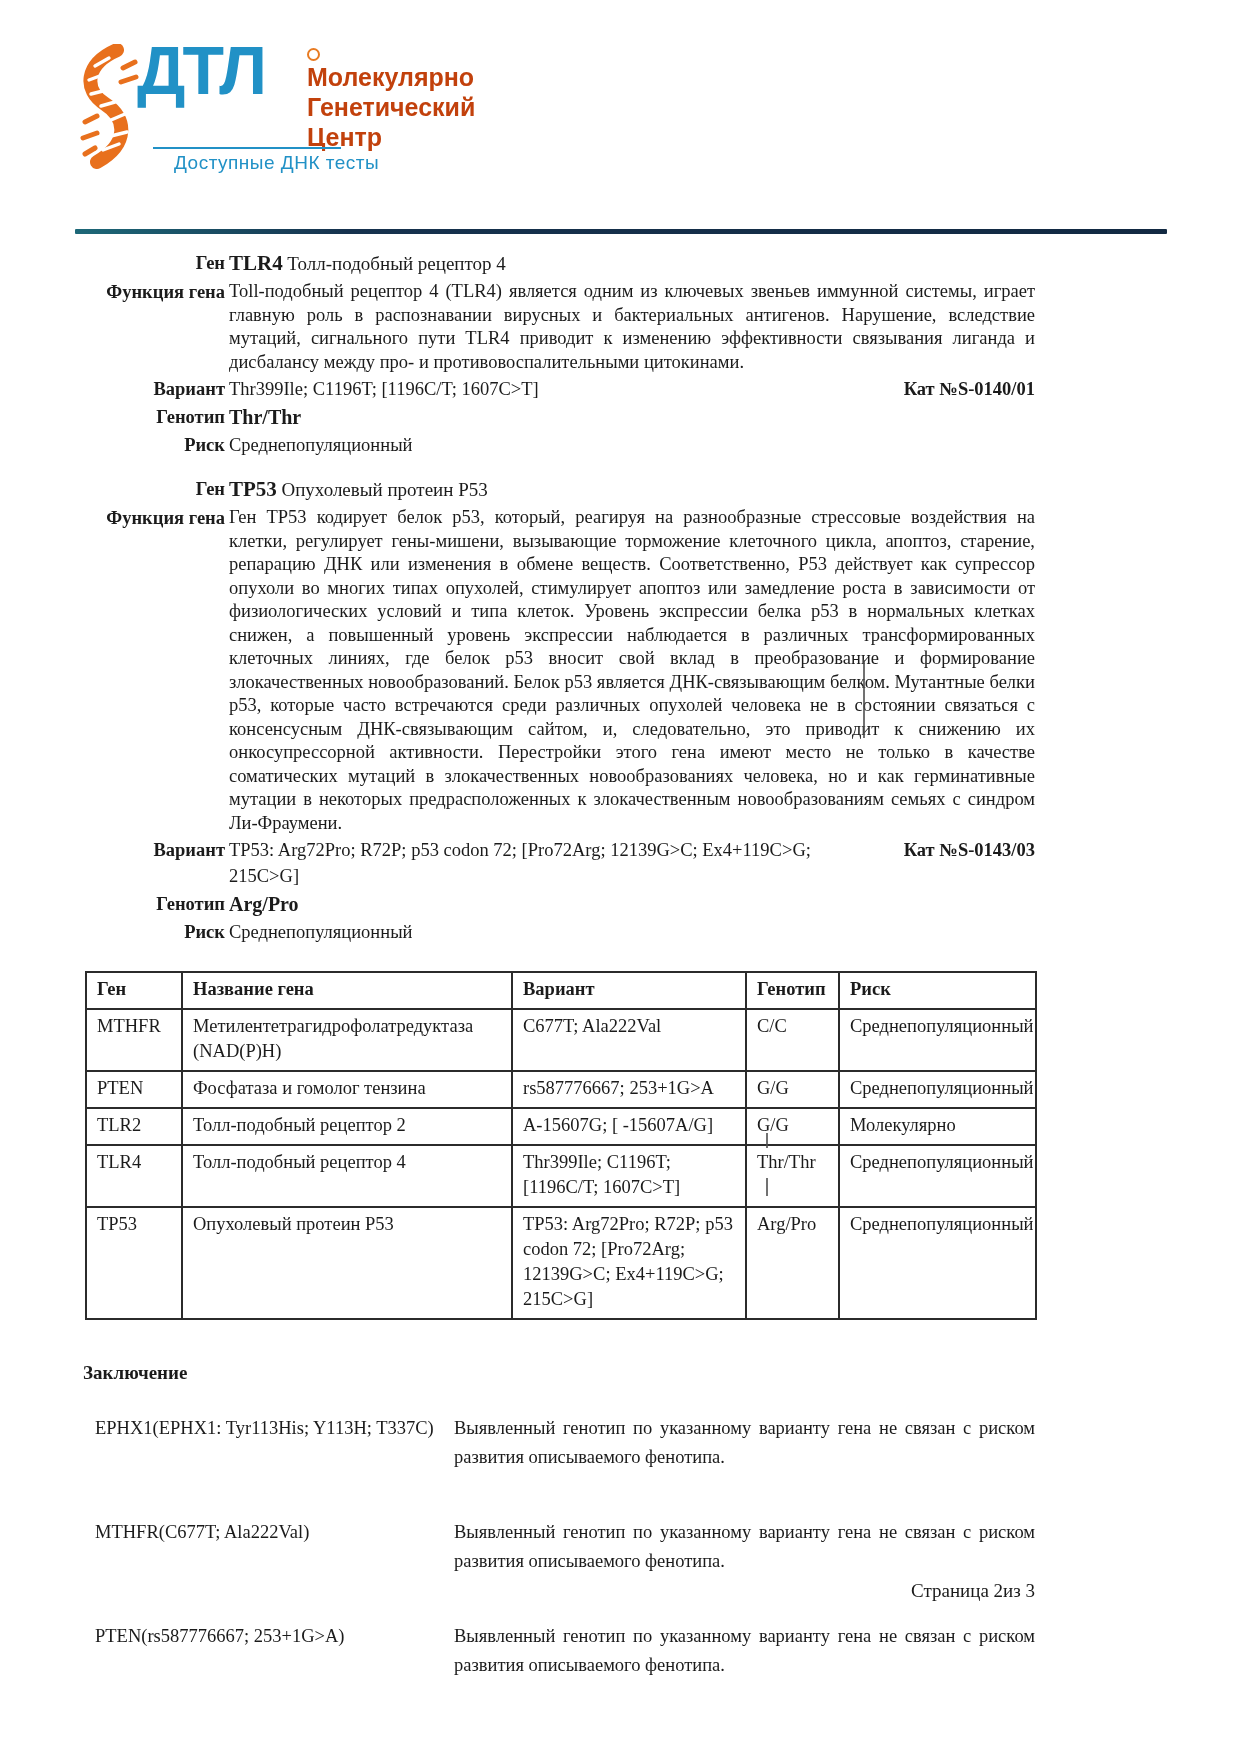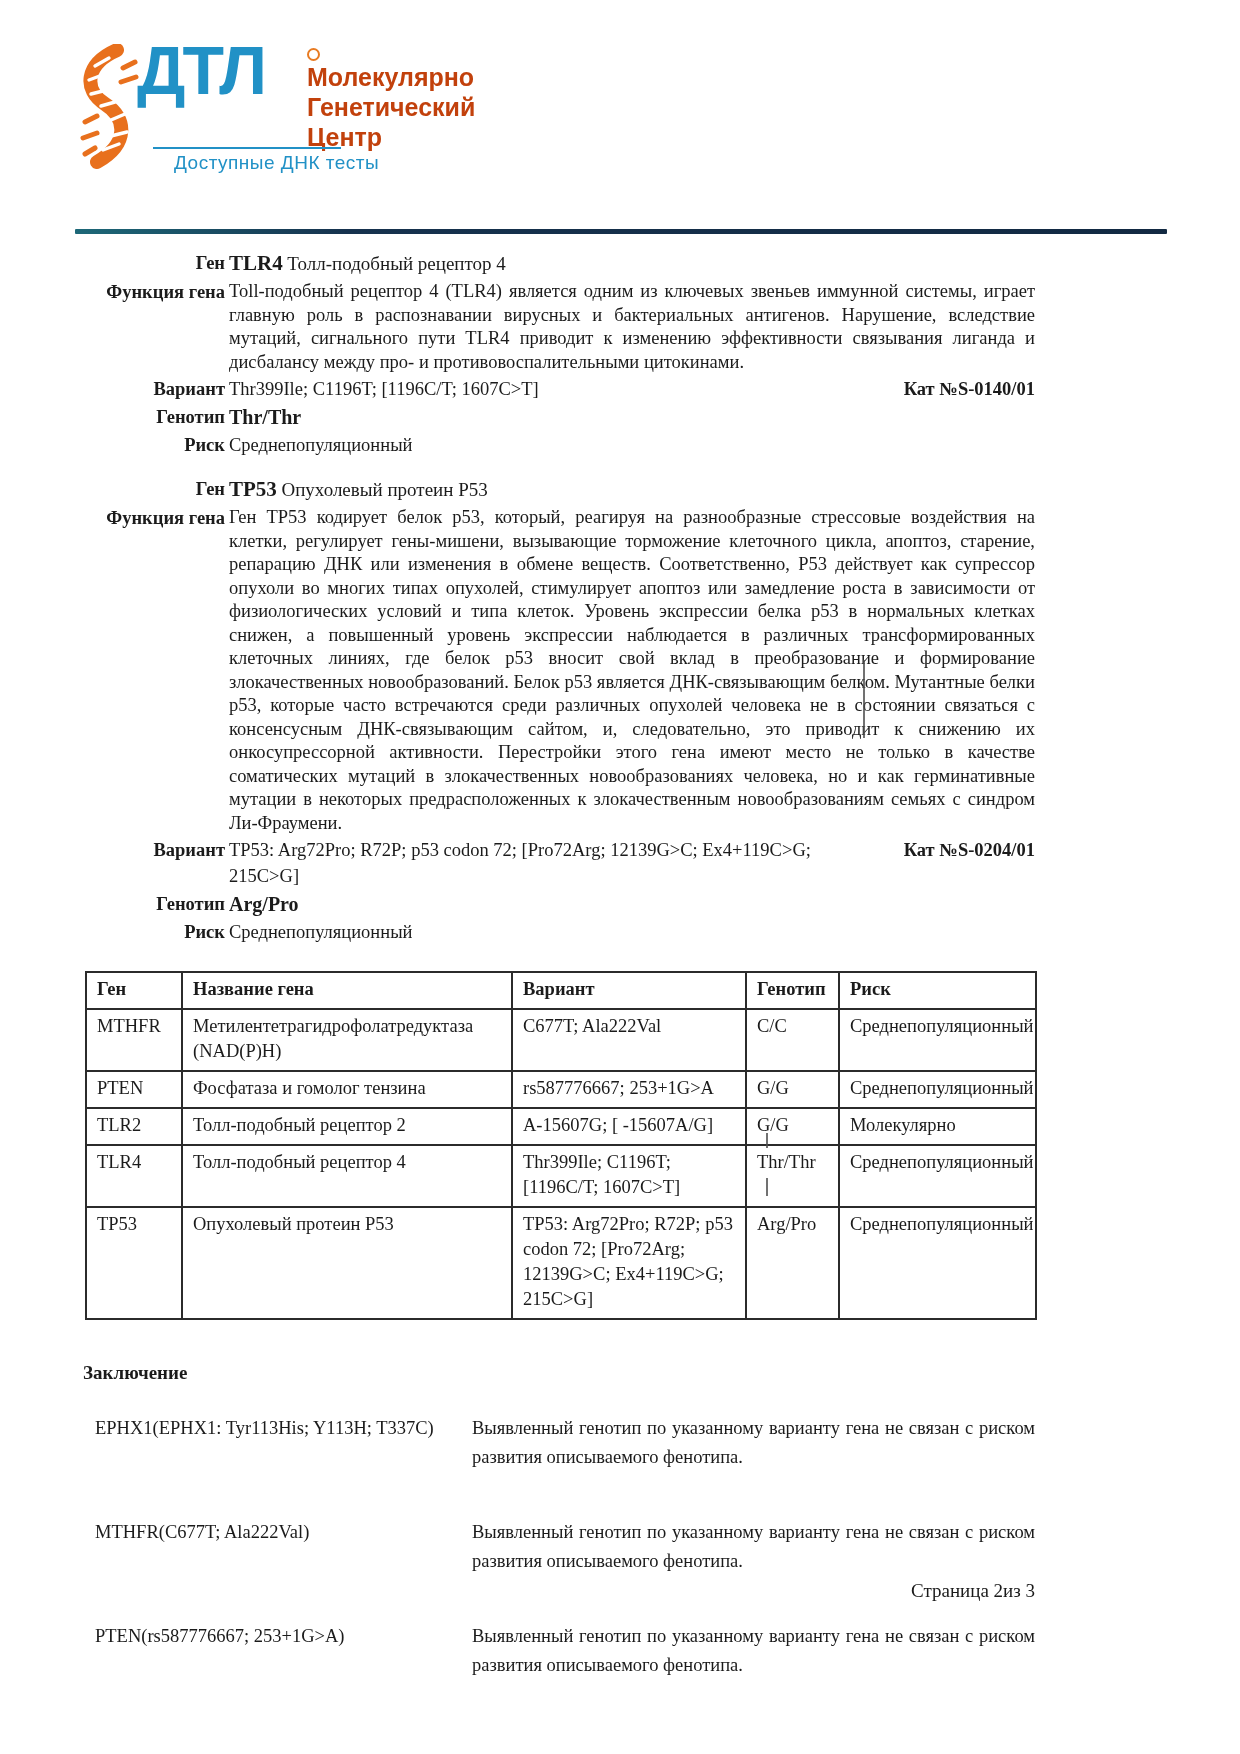--- a/index.html
+++ b/index.html
@@ -66,21 +66,21 @@
   table.results th{font-weight:bold;}
   td.just{text-align:justify;}
 
   
   .concl-title{font-weight:bold;font-size:19px;margin:42px 0 30px -2px;}
   .concl-item{display:flex;margin-bottom:46px;}
   .concl-gene{
     flex:0 0 365px;width:365px;padding-left:10px;box-sizing:border-box;
     text-align:justify;line-height:29px;
   }
-  .concl-text{flex:1;margin-left:22px;text-align:justify;line-height:29px;}
+  .concl-text{flex:1;margin-left:4px;text-align:justify;line-height:29px;}
 
   
   .footer{
     position:absolute;left:85px;top:1580px;width:950px;
     text-align:right;font-size:19px;
   }
 
   
   .artifact{position:absolute;width:2px;background:#4d4d4d;opacity:.8;}
 </style>
@@ -162,21 +162,21 @@
         </div>
       </div>
       <div class="frow func">
         <div class="lbl">Функция гена</div>
         <div class="val">Ген ТР53 кодирует белок р53, который, реагируя на разнообразные стрессовые воздействия на клетки, регулирует гены-мишени, вызывающие торможение клеточного цикла, апоптоз, старение, репарацию ДНК или изменения в обмене веществ. Соответственно, Р53 действует как супрессор опухоли во многих типах опухолей, стимулирует апоптоз или замедление роста в зависимости от физиологических условий и типа клеток. Уровень экспрессии белка р53 в нормальных клетках снижен, а повышенный уровень экспрессии наблюдается в различных трансформированных клеточных линиях, где белок р53 вносит свой вклад в преобразование и формирование злокачественных новообразований. Белок р53 является ДНК-связывающим белком. Мутантные белки р53, которые часто встречаются среди различных опухолей человека не в состоянии связаться с консенсусным ДНК-связывающим сайтом, и, следовательно, это приводит к снижению их онкосупрессорной активности. Перестройки этого гена имеют место не только в качестве соматических мутаций в злокачественных новообразованиях человека, но и как герминативные мутации в некоторых предрасположенных к злокачественным новообразованиям семьях с синдром Ли-Фраумени.</div>
       </div>
       <div class="frow">
         <div class="lbl">Вариант</div>
         <div class="val variant-line">
           <span>TP53: Arg72Pro; R72P; p53 codon 72; [Pro72Arg; 12139G&gt;C; Ex4+119C&gt;G; 215C&gt;G]</span>
-          <span class="catalog">Кат №S-0204/01</span>
+          <span class="catalog">Кат №S-0143/03</span>
         </div>
       </div>
       <div class="frow">
         <div class="lbl">Генотип</div>
         <div class="val genotype">Arg/Pro</div>
       </div>
       <div class="frow">
         <div class="lbl">Риск</div>
         <div class="val">Среднепопуляционный</div>
       </div>

